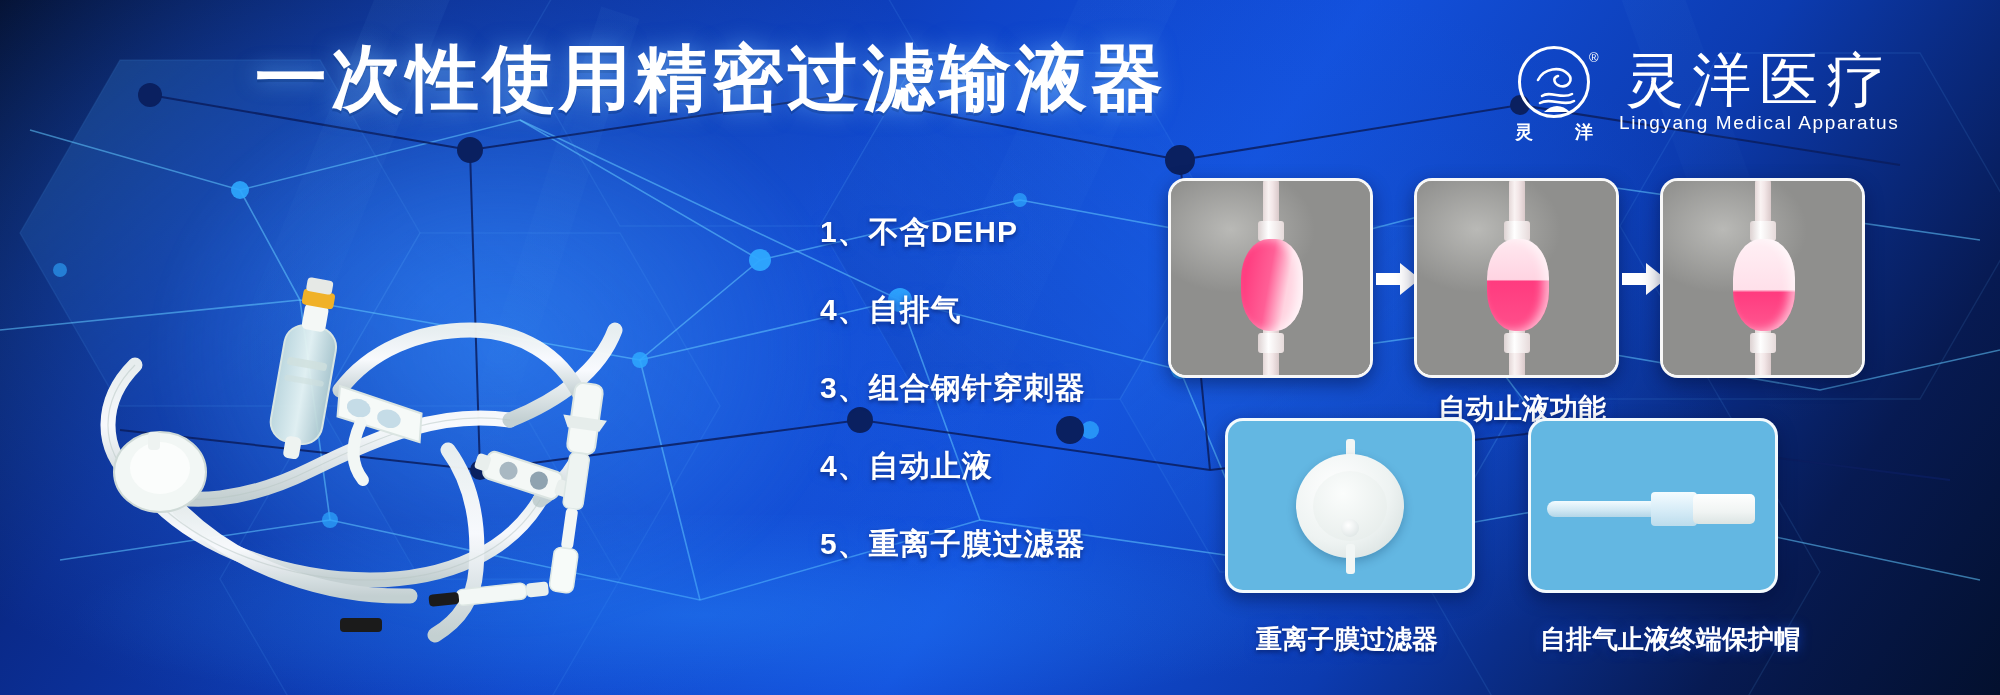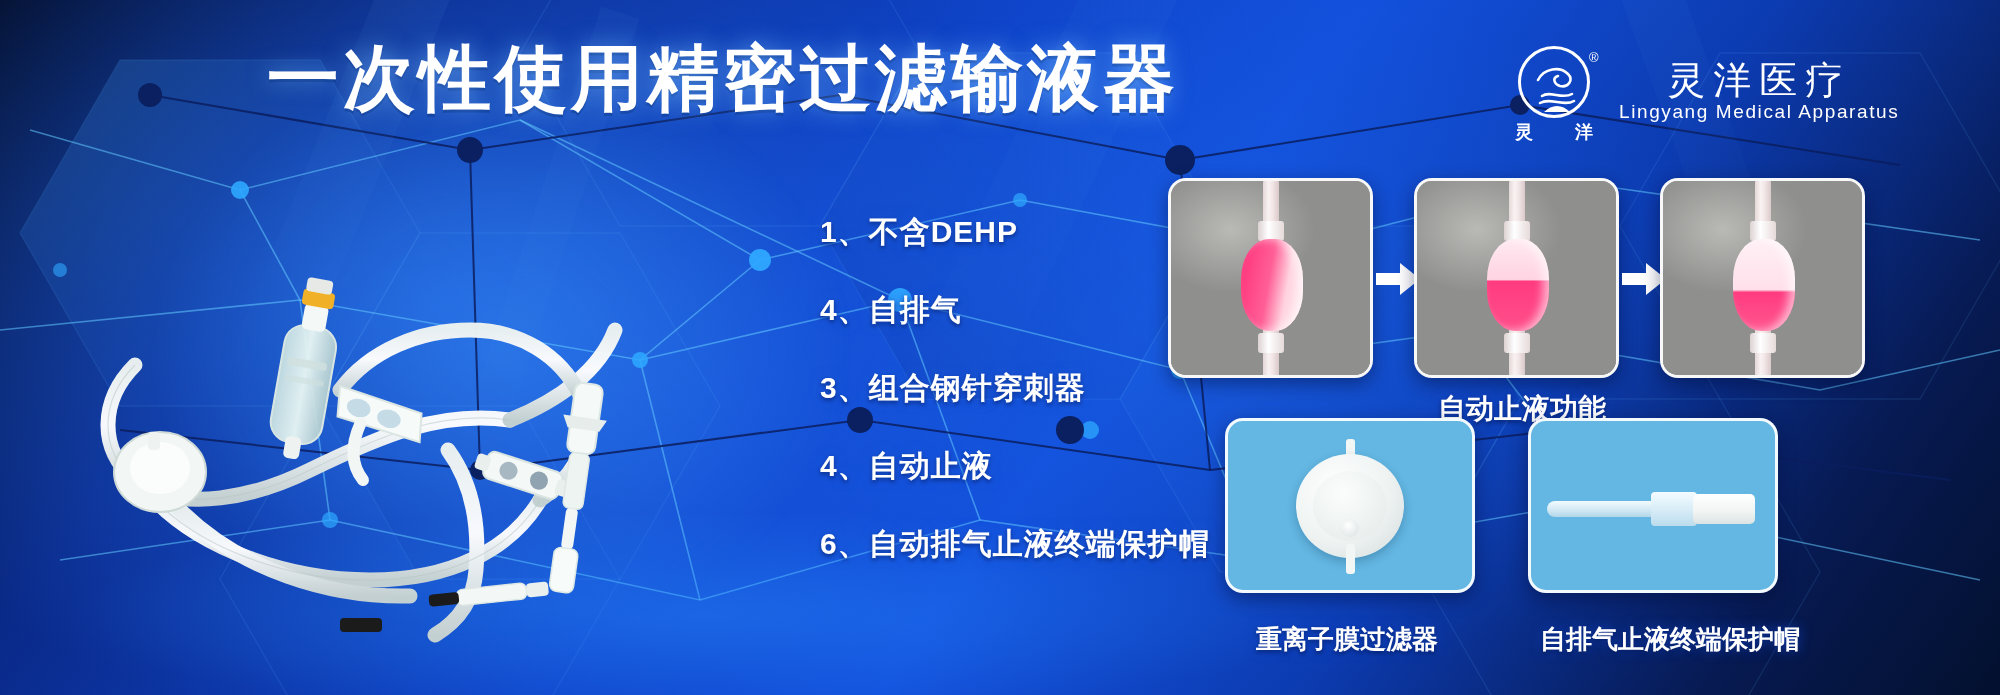--- a/index.html
+++ b/index.html
@@ -21,36 +21,36 @@
     background:radial-gradient(ellipse at center, rgba(60,150,255,.50), rgba(60,150,255,0) 65%);
     filter:blur(6px);}
   .shards{position:absolute;inset:0;overflow:hidden;}
   .shard{position:absolute;background:linear-gradient(180deg,rgba(120,200,255,.30),rgba(120,200,255,0));
     transform-origin:center;}
   .bottom-glow{position:absolute;left:0;bottom:-80px;width:2000px;height:260px;
     background:radial-gradient(ellipse 900px 150px at 700px 100px, rgba(40,140,255,.40), rgba(0,0,0,0) 70%);}
 
   
   .title{
-    position:absolute; left:267px; top:42px;
+    position:absolute; left:255px; top:42px;
     font-size:72px; font-weight:bold; color:#ffffff; letter-spacing:4px;
     line-height:1; white-space:nowrap;
     text-shadow:0 0 22px rgba(120,190,255,.65), 0 3px 0 rgba(0,40,120,.45);
   }
 
   
   .logo{position:absolute; left:1515px; top:46px; display:flex; align-items:center; gap:18px;}
   .logo-mark{position:relative; width:86px; height:96px;}
   .logo-circle{position:absolute; left:3px; top:0; width:72px; height:72px; border-radius:50%;
     border:3px solid #fff;}
   .logo-reg{position:absolute; left:74px; top:4px; color:#fff; font-size:13px;}
   .logo-cn-sm{position:absolute; left:0; top:74px; width:78px; display:flex; justify-content:space-between;
     color:#fff; font-size:18px; font-weight:bold;}
   .logo-text{display:flex; flex-direction:column; align-items:center; margin-top:-4px;}
-  .logo-cn{color:#fff; font-size:38px; font-weight:500; letter-spacing:8px; line-height:1.05;}
+  .logo-cn{color:#fff; font-size:59px; font-weight:500; letter-spacing:8px; line-height:1.05;}
   .logo-en{color:#fff; font-size:19px; letter-spacing:1.6px; }
 
   
   .features{position:absolute; left:820px; top:212px; width:420px;}
   .feat{color:#ffffff; font-size:30px; font-weight:bold; letter-spacing:1px;
     margin-bottom:37px; white-space:nowrap;
     text-shadow:0 0 12px rgba(30,90,220,.9), 0 2px 4px rgba(0,20,80,.8);}
 
   
   .panel{position:absolute; border-radius:18px; border:3px solid rgba(255,255,255,.92);
@@ -292,21 +292,21 @@
     <g transform="translate(300,468)">
       <rect x="0" y="0" width="42" height="14" rx="4" fill="#1b1b1b"></rect>
     </g>
   </svg>
 
   <div class="features">
     <div class="feat">1、不含DEHP</div>
     <div class="feat">4、自排气</div>
     <div class="feat">3、组合钢针穿刺器</div>
     <div class="feat">4、自动止液</div>
-    <div class="feat">6、自动排气止液终端保护帽</div>
+    <div class="feat">5、重离子膜过滤器</div>
   </div>
 
   <div class="panel panel-top p1">
     <div class="photo-bg"></div>
     <div class="tube"></div>
     <div class="collar" style="top:40px"></div>
     <div class="chamber"></div>
     <div class="collar" style="top:152px"></div>
   </div>
   <svg class="arrow a1" viewBox="0 0 44 34">

